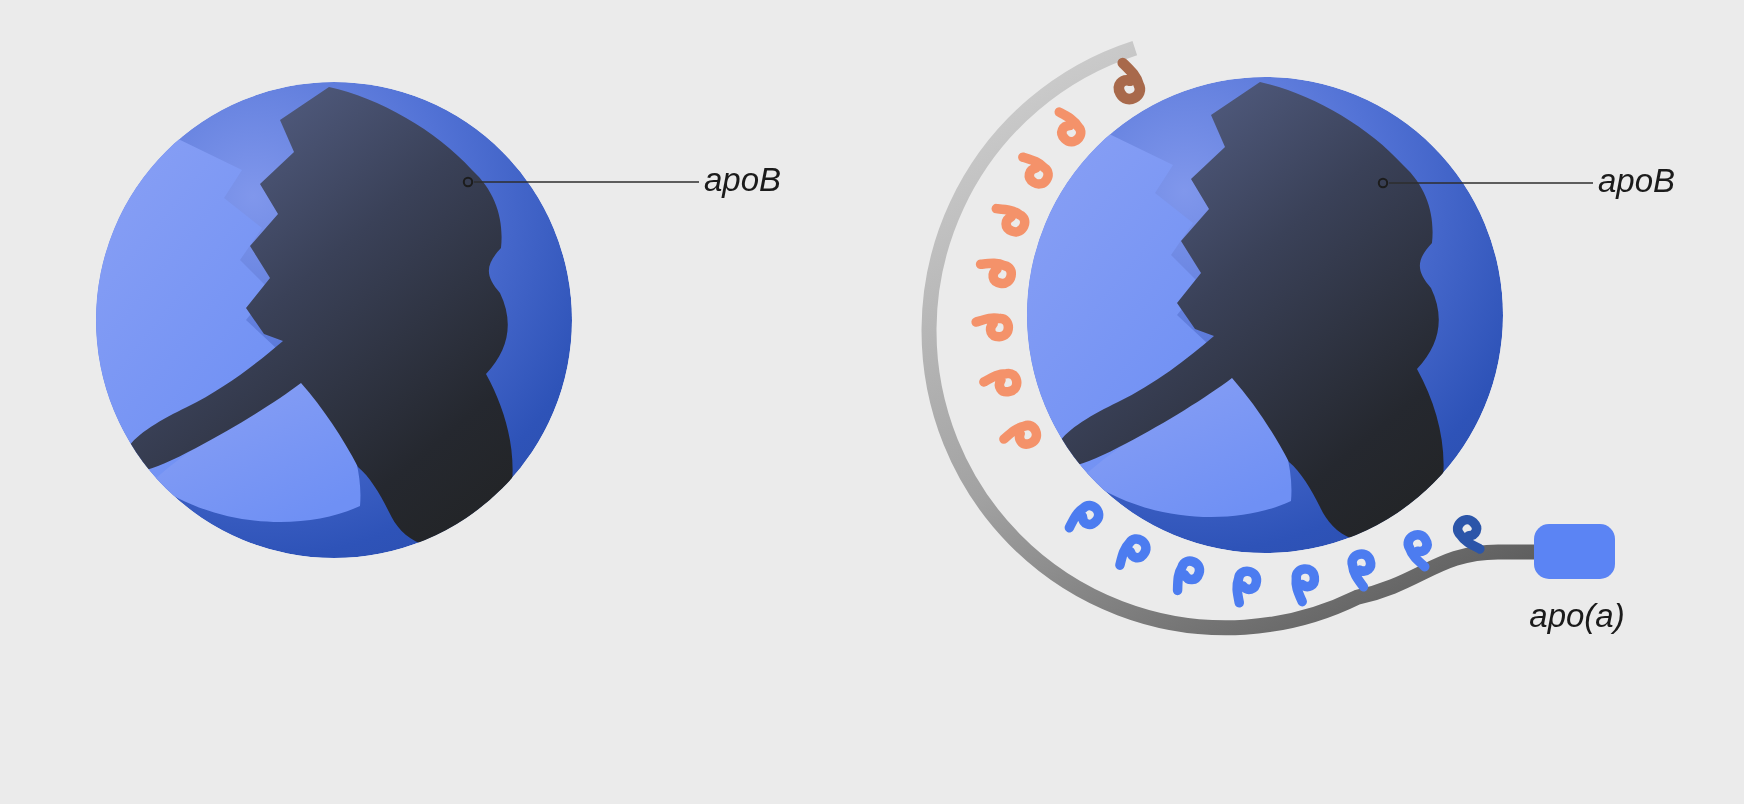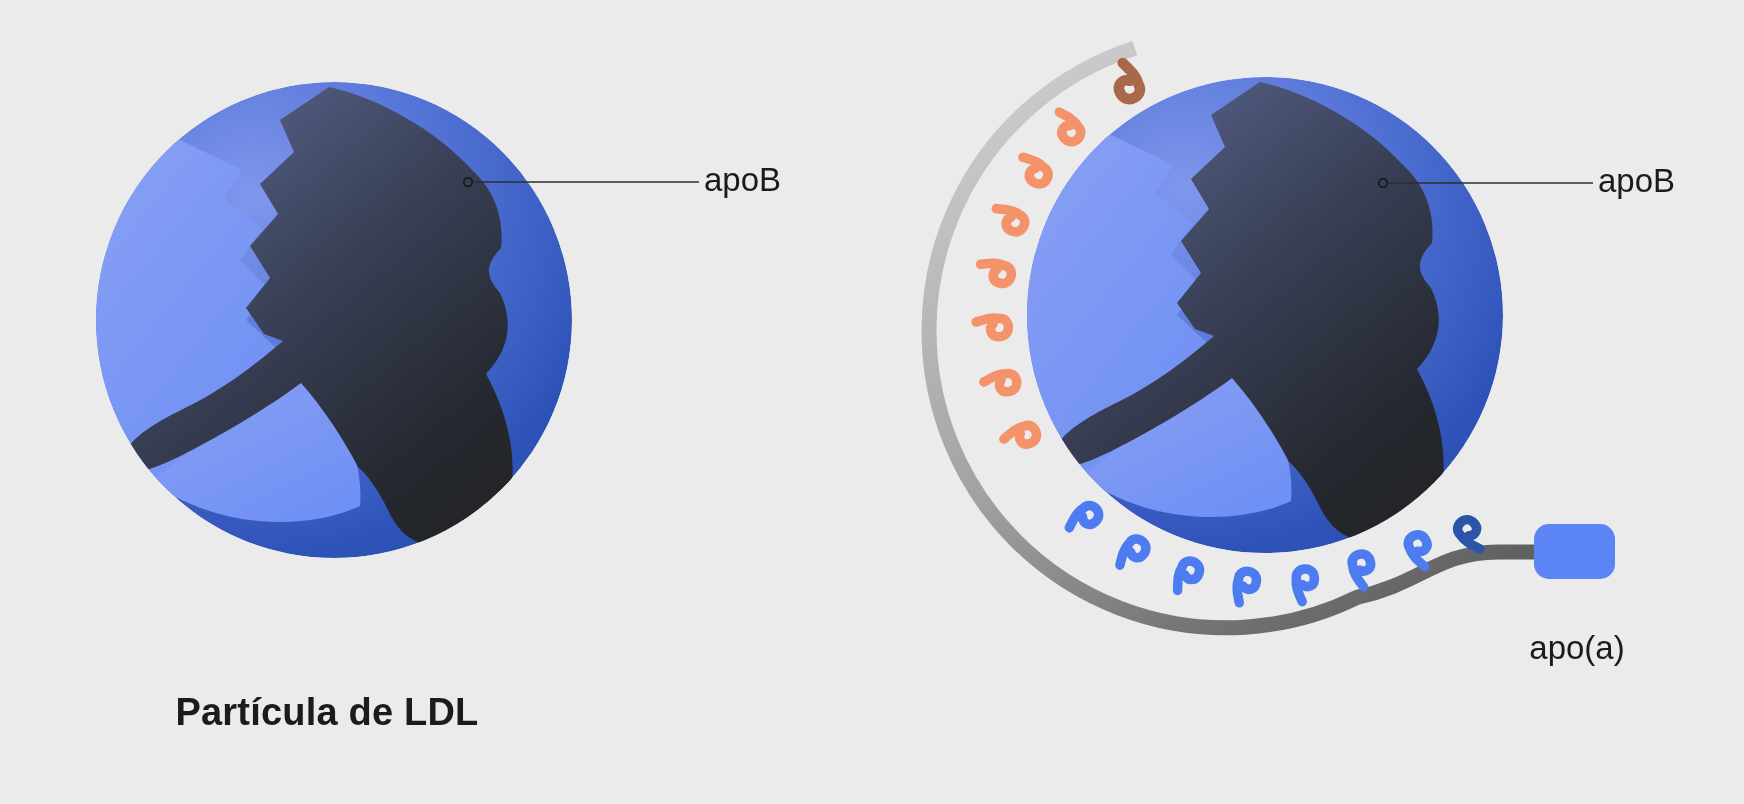--- a/index.html
+++ b/index.html
@@ -16,20 +16,21 @@
     position:absolute;
     font-size:38px; font-weight:600; color:#1b1b1b;
     transform:translate(-50%,-50%);
     white-space:nowrap; letter-spacing:0.2px;
   }
   .annot {
     position:absolute;
     font-size:33px; font-weight:400; color:#1b1b1b;
     transform:translateY(-54%);
     white-space:nowrap;
+    font-style:italic;
   }
   .annot-centered { transform:translate(-50%,-50%); }
 </style>
 </head>
 <body>
 
 <div class="stage">
 
 <svg width="1744" height="804" viewBox="0 0 1744 804">
   <defs>
@@ -132,17 +133,16 @@
     <g>
       <line x1="1389" y1="183" x2="1593" y2="183" stroke="#2e2e2e" stroke-width="1.7"></line>
       <circle cx="1383" cy="183" r="4.2" fill="none" stroke="#1c1c1c" stroke-width="2"></circle>
     </g>
   </g>
 </svg>
 
 <div class="text-layer">
   <div class="annot" style="left:704px; top:182px;">apoB</div>
   <div class="annot" style="left:1598px; top:183px;">apoB</div>
-  <div class="annot annot-centered" style="left:1577px; top:648px;">apo(a)</div>
-  <div class="caption" style="left:327px; top:712px;">Partícula de LDL</div>
+  <div class="annot annot-centered" style="left:1577px; top:616px;">apo(a)</div>
 </div>
 
 </div>
 
 </body></html>

